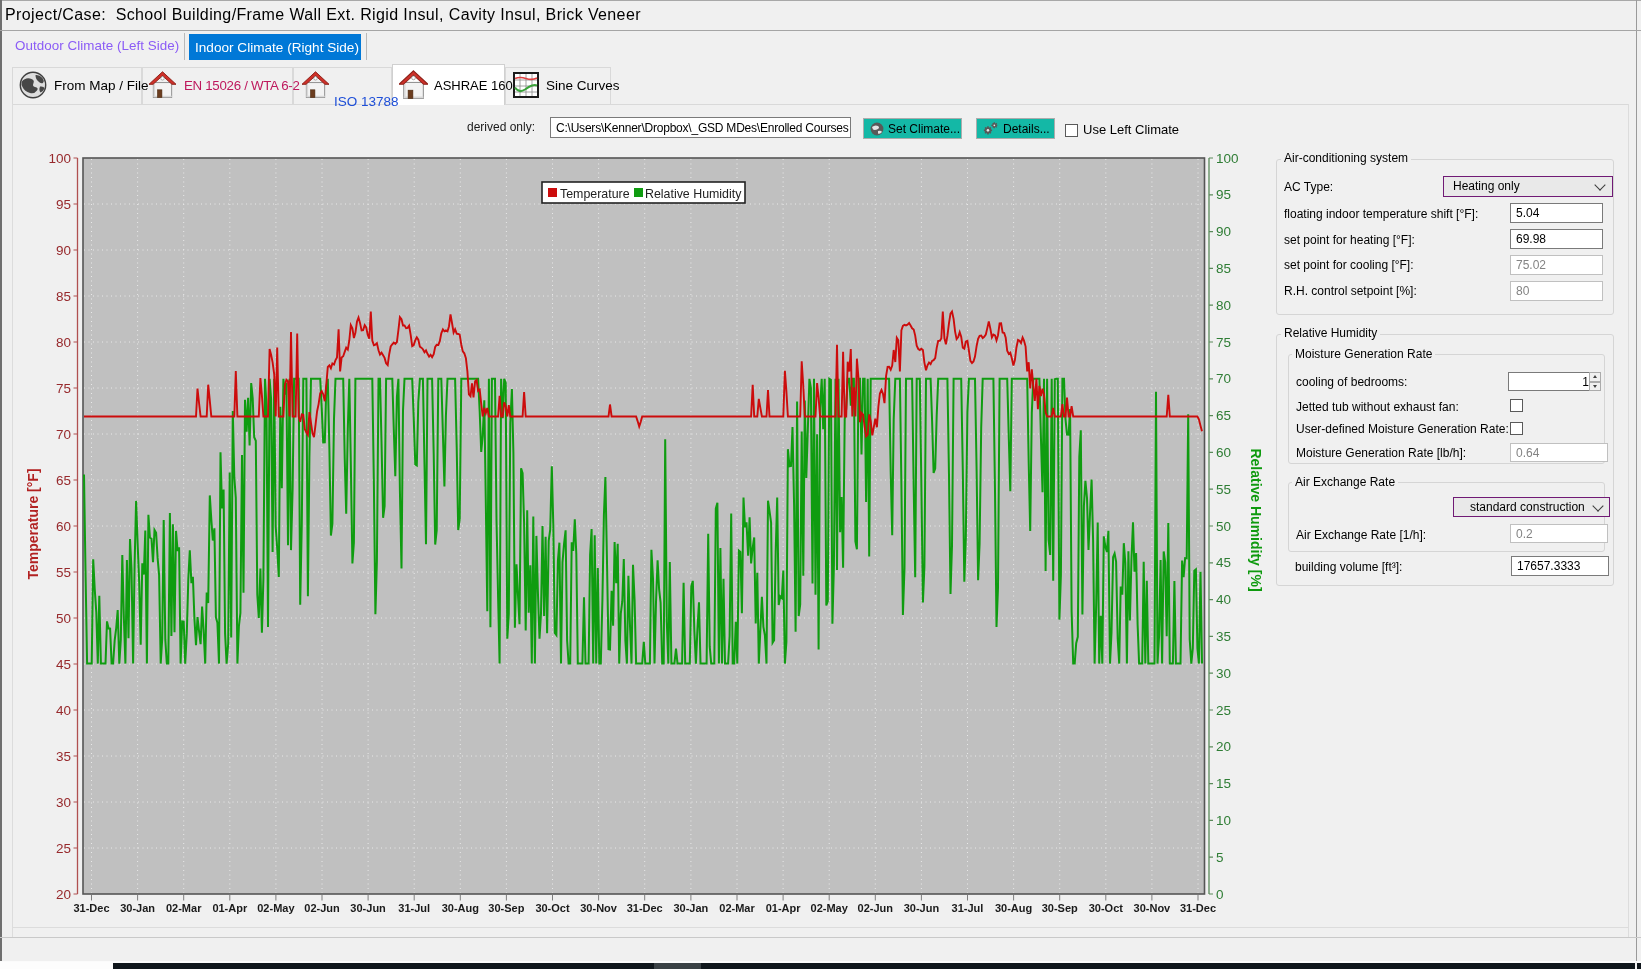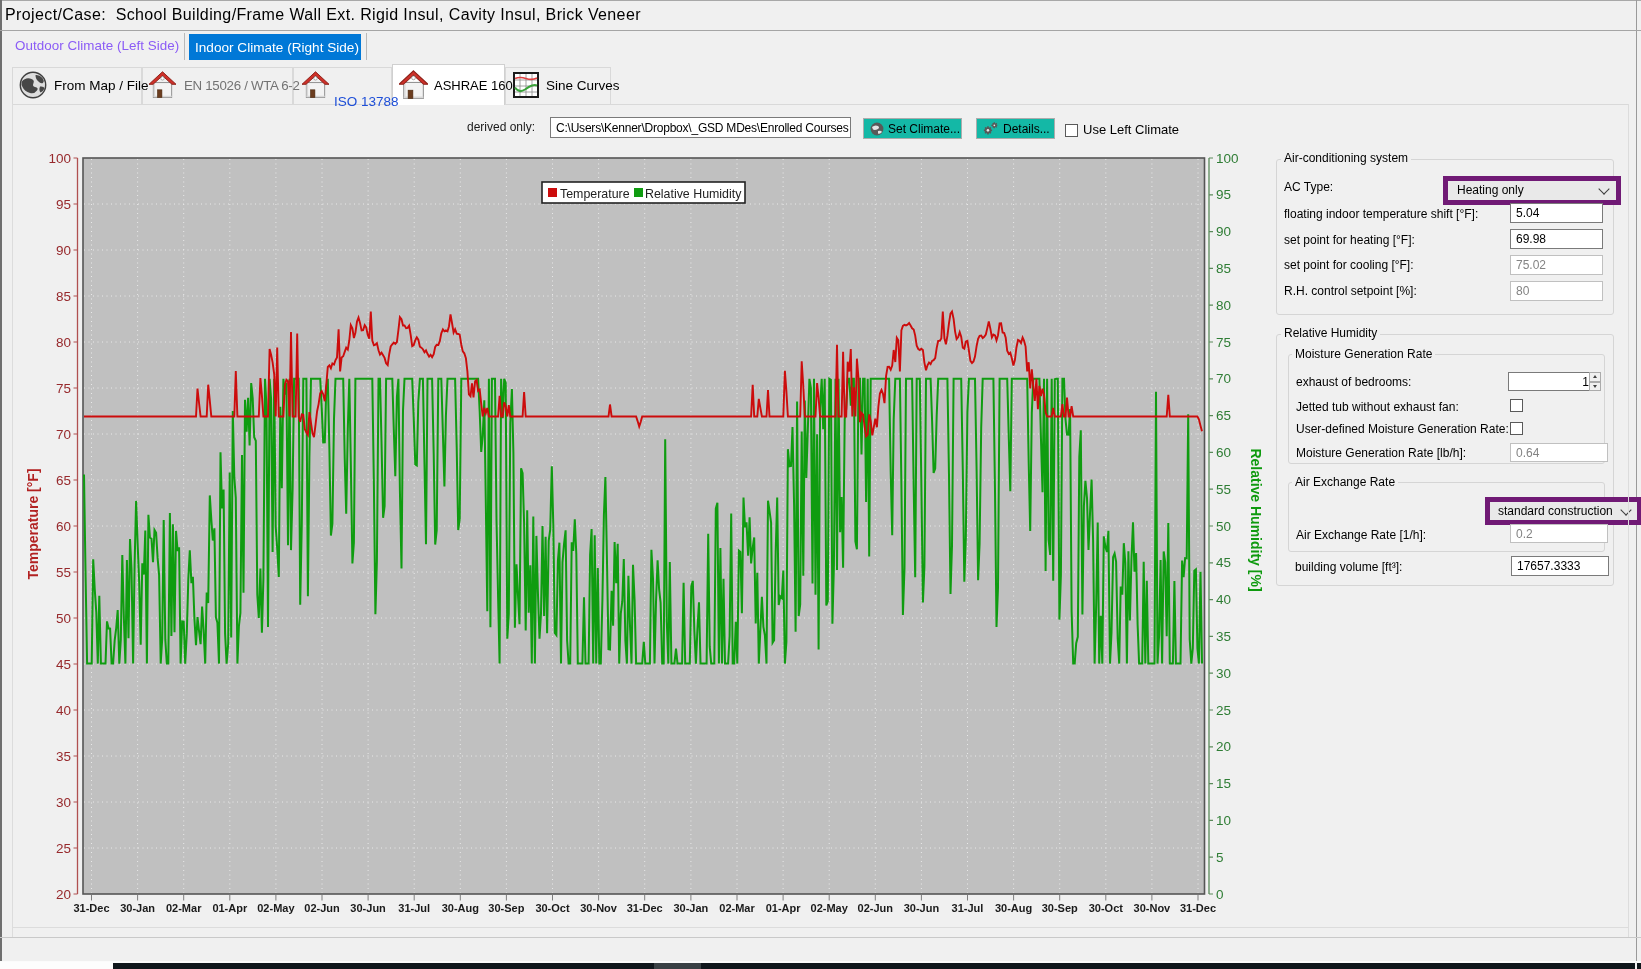--- a/index.html
+++ b/index.html
@@ -2,21 +2,21 @@
 <html><head><meta charset="utf-8">
 <style>
 html,body{margin:0;padding:0}
 body{width:1641px;height:969px;position:relative;background:#f0f0f0;font-family:"Liberation Sans",sans-serif;overflow:hidden}
 .abs{position:absolute}
 .lbl{position:absolute;font-size:12px;color:#000;white-space:nowrap}
 .inp{position:absolute;background:#fff;border:1px solid #7a7a7a;font-size:12px;color:#000;line-height:18px;padding:0 0 0 5px;white-space:nowrap;overflow:hidden}
 .inp.dis{border-color:#c0c0c0;color:#838383}
 .grp{position:absolute;border:1px solid #d5d5d5;border-radius:3px}
 .glb{position:absolute;font-size:12px;color:#000;background:#f0f0f0;padding:0 3px;white-space:nowrap}
-.cmb{position:absolute;background:#e9e9e9;border:5px solid #701a75;font-size:12px;color:#000}
+.cmb{position:absolute;background:#e9e9e9;border:1px solid #701a75;font-size:12px;color:#000}
 .chk{position:absolute;background:#fff;border:1px solid #595959;width:11px;height:11px}
 .chev{position:absolute;width:7px;height:7px;border-right:1.6px solid #3c3c3c;border-bottom:1.6px solid #3c3c3c;transform:rotate(45deg)}
 .btn{position:absolute;background:#14b8a6;border:1px solid #acacac;font-size:12.5px;color:#000}
 .btn span{white-space:nowrap}
 </style></head>
 <body>
 <svg width="1641" height="969" viewBox="0 0 1641 969" xmlns="http://www.w3.org/2000/svg" style="position:absolute;left:0;top:0">
 <rect x="83.0" y="158.0" width="1121.5" height="736.0" fill="#c0c0c0" stroke="#555555" stroke-width="1.6"></rect>
 <path d="M84.0 848.0H1203.5 M84.0 802.0H1203.5 M84.0 756.0H1203.5 M84.0 710.0H1203.5 M84.0 664.0H1203.5 M84.0 618.0H1203.5 M84.0 572.0H1203.5 M84.0 526.0H1203.5 M84.0 480.0H1203.5 M84.0 434.0H1203.5 M84.0 388.0H1203.5 M84.0 342.0H1203.5 M84.0 296.0H1203.5 M84.0 250.0H1203.5 M84.0 204.0H1203.5 M91.5 159.0V893.0 M137.6 159.0V893.0 M183.7 159.0V893.0 M229.8 159.0V893.0 M275.9 159.0V893.0 M322.0 159.0V893.0 M368.1 159.0V893.0 M414.2 159.0V893.0 M460.3 159.0V893.0 M506.4 159.0V893.0 M552.5 159.0V893.0 M598.6 159.0V893.0 M644.7 159.0V893.0 M690.9 159.0V893.0 M737.0 159.0V893.0 M783.1 159.0V893.0 M829.2 159.0V893.0 M875.3 159.0V893.0 M921.4 159.0V893.0 M967.5 159.0V893.0 M1013.6 159.0V893.0 M1059.7 159.0V893.0 M1105.8 159.0V893.0 M1151.9 159.0V893.0 M1198.0 159.0V893.0" stroke="#e9e9e9" stroke-width="1" fill="none" stroke-dasharray="1 3.5"></path>
 <polyline points="84.0,474.5 85.5,570.2 87.1,663.6 88.6,663.6 90.1,663.6 91.7,663.6 93.2,559.3 94.7,588.6 96.3,612.4 97.8,663.6 99.3,595.7 100.9,663.6 102.4,663.6 103.9,663.6 105.5,663.6 107.0,621.4 108.5,628.3 110.1,628.6 111.6,663.6 113.1,663.6 114.7,640.1 116.2,628.1 117.7,610.1 119.3,663.6 120.8,639.7 122.3,555.0 123.9,619.0 125.4,663.6 126.9,559.9 128.5,638.3 130.0,539.0 131.5,569.1 133.1,663.6 134.6,564.9 136.1,500.9 137.7,545.3 139.2,582.4 140.7,644.7 142.3,563.3 143.8,574.5 145.3,530.6 146.9,663.6 148.4,514.8 149.9,537.5 151.5,538.8 153.0,562.2 154.5,530.0 156.1,532.8 157.6,557.9 159.1,575.1 160.7,663.6 162.2,639.0 163.7,520.0 165.3,639.4 166.8,663.6 168.3,663.6 169.9,513.1 171.4,635.9 172.9,524.2 174.5,632.3 176.0,530.9 177.6,550.9 179.1,547.3 180.6,663.6 182.2,621.4 183.7,621.7 185.2,663.6 186.8,633.4 188.3,579.2 189.8,550.2 191.4,583.1 192.9,576.7 194.4,618.2 196.0,645.2 197.5,617.0 199.0,630.8 200.6,644.2 202.1,606.6 203.6,630.3 205.2,663.6 206.7,592.5 208.2,603.0 209.8,495.4 211.3,519.2 212.8,540.5 214.4,528.3 215.9,617.4 217.4,622.7 219.0,663.6 220.5,452.3 222.0,508.3 223.6,489.5 225.1,633.9 226.6,663.6 228.2,643.5 229.7,472.5 231.2,637.5 232.8,410.9 234.3,477.4 235.8,497.9 237.4,663.6 238.9,626.1 240.4,613.0 242.0,454.9 243.5,592.8 245.0,399.7 246.6,431.8 248.1,397.7 249.6,445.5 251.2,383.0 252.7,398.4 254.2,437.3 255.8,440.7 257.3,594.5 258.8,618.0 260.4,568.5 261.9,632.8 263.4,578.6 265.0,378.8 266.5,406.6 268.0,627.1 269.6,378.8 271.1,399.0 272.6,552.0 274.2,378.8 275.7,526.7 277.2,548.2 278.8,577.0 280.3,406.7 281.8,488.3 283.4,378.8 284.9,394.7 286.4,382.7 288.0,545.2 289.5,378.8 291.0,550.1 292.6,489.8 294.1,378.8 295.6,378.8 297.2,378.8 298.7,378.8 300.2,604.7 301.8,523.2 303.3,378.8 304.8,378.8 306.4,378.8 307.9,596.2 309.4,458.1 311.0,378.8 312.5,378.8 314.0,378.8 315.6,378.8 317.1,378.8 318.6,378.8 320.2,378.8 321.7,407.4 323.2,442.4 324.8,442.3 326.3,387.4 327.8,378.8 329.4,449.4 330.9,535.6 332.4,523.7 334.0,418.8 335.5,378.8 337.0,378.8 338.6,378.8 340.1,378.8 341.6,378.8 343.2,378.8 344.7,457.6 346.2,513.8 347.8,428.7 349.3,378.8 350.8,461.9 352.4,563.4 353.9,542.4 355.4,378.8 357.0,378.8 358.5,378.8 360.0,378.8 361.6,378.8 363.1,378.8 364.7,378.8 366.2,378.8 367.7,378.8 369.3,378.8 370.8,378.8 372.3,378.8 373.9,484.8 375.4,614.3 376.9,560.9 378.5,378.8 380.0,378.8 381.5,441.4 383.1,517.8 384.6,506.3 386.1,378.8 387.7,378.8 389.2,378.8 390.7,378.8 392.3,378.8 393.8,429.8 395.3,476.3 396.9,397.1 398.4,378.8 399.9,490.5 401.5,568.6 403.0,410.6 404.5,378.8 406.1,378.8 407.6,378.8 409.1,378.8 410.7,378.8 412.2,378.8 413.7,417.4 415.3,464.5 416.8,465.4 418.3,402.3 419.9,378.8 421.4,378.8 422.9,378.8 424.5,464.4 426.0,544.2 427.5,378.8 429.1,378.8 430.6,378.8 432.1,378.8 433.7,453.4 435.2,544.6 436.7,530.4 438.3,378.8 439.8,378.8 441.3,378.8 442.9,433.4 444.4,486.4 445.9,416.1 447.5,378.8 449.0,378.8 450.5,378.8 452.1,378.8 453.6,378.8 455.1,378.8 456.7,446.9 458.2,530.0 459.7,518.9 461.3,378.8 462.8,378.8 464.3,378.8 465.9,378.8 467.4,378.8 468.9,378.8 470.5,378.8 472.0,378.8 473.5,378.8 475.1,378.8 476.6,378.8 478.1,378.8 479.7,411.7 481.2,452.0 482.7,436.0 484.3,400.3 485.8,502.0 487.3,611.3 488.9,378.8 490.4,627.3 491.9,378.8 493.5,378.8 495.0,378.8 496.5,520.1 498.1,597.2 499.6,663.6 501.1,378.8 502.7,418.3 504.2,378.8 505.7,383.0 507.3,638.7 508.8,613.6 510.3,423.0 511.9,389.0 513.4,453.1 514.9,627.8 516.5,564.2 518.0,595.6 519.5,624.2 521.1,468.2 522.6,473.2 524.1,523.0 525.7,630.5 527.2,510.2 528.7,612.7 530.3,565.2 531.8,663.6 533.3,516.6 534.9,663.6 536.4,535.9 537.9,592.2 539.5,638.7 541.0,613.4 542.5,525.9 544.1,616.1 545.6,536.8 547.1,633.3 548.7,540.8 550.2,529.7 551.8,466.4 553.3,524.9 554.8,633.0 556.4,635.1 557.9,560.9 559.4,542.7 561.0,663.6 562.5,562.2 564.0,544.4 565.6,530.3 567.1,640.1 568.6,663.6 570.2,663.6 571.7,542.3 573.2,550.9 574.8,519.3 576.3,554.1 577.8,663.6 579.4,663.6 580.9,663.6 582.4,663.6 584.0,597.3 585.5,663.6 587.0,663.6 588.6,663.6 590.1,555.0 591.6,529.1 593.2,663.6 594.7,535.2 596.2,663.6 597.8,568.1 599.3,663.6 600.8,663.6 602.4,600.3 603.9,514.9 605.4,477.0 607.0,562.2 608.5,649.3 610.0,649.6 611.6,590.8 613.1,625.7 614.6,542.1 616.2,583.1 617.7,543.7 619.2,663.6 620.8,613.7 622.3,601.2 623.8,559.0 625.4,640.9 626.9,663.6 628.4,575.8 630.0,625.8 631.5,663.6 633.0,564.7 634.6,600.3 636.1,663.6 637.6,663.6 639.2,663.6 640.7,663.6 642.2,663.6 643.8,641.9 645.3,663.6 646.8,663.6 648.4,663.6 649.9,663.6 651.4,549.7 653.0,578.6 654.5,663.6 656.0,602.3 657.6,560.2 659.1,589.2 660.6,602.6 662.2,663.6 663.7,663.6 665.2,439.2 666.8,621.7 668.3,663.6 669.8,562.1 671.4,663.6 672.9,663.6 674.4,663.6 676.0,648.6 677.5,663.6 679.0,663.6 680.6,663.6 682.1,663.6 683.6,582.8 685.2,663.6 686.7,663.6 688.2,663.6 689.8,663.6 691.3,586.5 692.8,580.9 694.4,632.0 695.9,663.6 697.4,629.9 699.0,602.3 700.5,663.6 702.0,663.6 703.6,663.6 705.1,663.6 706.6,663.6 708.2,533.8 709.7,646.4 711.2,663.6 712.8,663.6 714.3,663.6 715.8,508.6 717.4,502.7 718.9,663.6 720.4,547.9 722.0,663.6 723.5,578.8 725.0,663.6 726.6,663.6 728.1,663.6 729.6,636.0 731.2,513.4 732.7,663.6 734.2,663.6 735.8,621.7 737.3,663.6 738.9,550.6 740.4,551.9 741.9,613.2 743.5,497.5 745.0,527.1 746.5,522.2 748.1,555.8 749.6,517.2 751.1,563.4 752.7,547.7 754.2,537.4 755.7,623.4 757.3,572.8 758.8,663.6 760.3,631.2 761.9,596.9 763.4,627.0 764.9,635.2 766.5,663.6 768.0,500.7 769.5,510.8 771.1,522.7 772.6,642.7 774.1,640.2 775.7,551.4 777.2,497.6 778.7,605.1 780.3,596.4 781.8,598.1 783.3,570.6 784.9,663.6 786.4,642.0 787.9,449.2 789.5,466.2 791.0,465.9 792.5,427.1 794.1,505.8 795.6,631.8 797.1,401.6 798.7,616.0 800.2,604.5 801.7,431.4 803.3,575.7 804.8,400.4 806.3,478.0 807.9,426.8 809.4,378.8 810.9,388.2 812.5,583.5 814.0,378.8 815.5,594.7 817.1,434.3 818.6,649.5 820.1,408.0 821.7,378.8 823.2,429.1 824.7,378.8 826.3,605.5 827.8,601.2 829.3,378.8 830.9,379.9 832.4,623.7 833.9,566.2 835.5,378.8 837.0,570.1 838.5,378.8 840.1,532.3 841.6,497.1 843.1,567.8 844.7,419.3 846.2,409.0 847.7,378.8 849.3,378.8 850.8,405.6 852.3,378.8 853.9,378.8 855.4,541.4 856.9,549.3 858.5,378.8 860.0,378.8 861.5,454.5 863.1,378.8 864.6,378.8 866.1,502.1 867.7,378.8 869.2,556.6 870.7,378.8 872.3,378.8 873.8,378.8 875.3,378.8 876.9,378.8 878.4,378.8 879.9,378.8 881.5,378.8 883.0,378.8 884.5,378.8 886.1,378.8 887.6,378.8 889.1,378.8 890.7,471.9 892.2,535.2 893.7,419.4 895.3,378.8 896.8,378.8 898.3,378.8 899.9,378.8 901.4,485.1 902.9,615.0 904.5,568.1 906.0,378.8 907.5,378.8 909.1,378.8 910.6,378.8 912.1,378.8 913.7,487.6 915.2,577.2 916.7,378.8 918.3,378.8 919.8,378.8 921.3,479.4 922.9,602.4 924.4,567.0 926.0,378.8 927.5,378.8 929.0,378.8 930.6,378.8 932.1,421.2 933.6,473.0 935.2,468.6 936.7,415.5 938.2,378.8 939.8,378.8 941.3,378.8 942.8,378.8 944.4,378.8 945.9,378.8 947.4,378.8 949.0,475.6 950.5,594.0 952.0,545.6 953.6,378.8 955.1,378.8 956.6,378.8 958.2,378.8 959.7,378.8 961.2,378.8 962.8,470.1 964.3,581.7 965.8,538.0 967.4,412.0 968.9,378.8 970.4,378.8 972.0,378.8 973.5,378.8 975.0,378.8 976.6,469.4 978.1,580.2 979.6,543.4 981.2,427.4 982.7,378.8 984.2,378.8 985.8,378.8 987.3,378.8 988.8,378.8 990.4,378.8 991.9,378.8 993.4,378.8 995.0,490.4 996.5,626.9 998.0,587.7 999.6,378.8 1001.1,378.8 1002.6,378.8 1004.2,378.8 1005.7,378.8 1007.2,378.8 1008.8,437.9 1010.3,491.2 1011.8,378.8 1013.4,378.8 1014.9,378.8 1016.4,378.8 1018.0,378.8 1019.5,378.8 1021.0,378.8 1022.6,378.8 1024.1,378.8 1025.6,378.8 1027.2,378.8 1028.7,462.9 1030.2,531.1 1031.8,412.6 1033.3,378.8 1034.8,378.8 1036.4,378.8 1037.9,378.8 1039.4,378.8 1041.0,440.1 1042.5,492.2 1044.0,378.8 1045.6,571.1 1047.1,378.8 1048.6,539.7 1050.2,555.0 1051.7,378.8 1053.2,580.8 1054.8,379.3 1056.3,378.8 1057.8,378.8 1059.4,619.6 1060.9,575.3 1062.4,378.8 1064.0,378.8 1065.5,419.1 1067.0,434.5 1068.6,434.7 1070.1,409.1 1071.6,611.0 1073.2,663.6 1074.7,663.6 1076.2,643.2 1077.8,636.8 1079.3,457.1 1080.8,430.3 1082.4,614.4 1083.9,505.9 1085.4,480.8 1087.0,498.0 1088.5,549.9 1090.0,513.7 1091.6,479.5 1093.1,540.6 1094.6,663.6 1096.2,604.3 1097.7,522.4 1099.2,663.6 1100.8,615.7 1102.3,663.6 1103.8,536.3 1105.4,546.9 1106.9,552.0 1108.4,530.8 1110.0,663.6 1111.5,632.7 1113.1,557.2 1114.6,553.6 1116.1,561.6 1117.7,638.8 1119.2,663.6 1120.7,586.5 1122.3,594.6 1123.8,543.2 1125.3,562.8 1126.9,663.6 1128.4,551.2 1129.9,620.4 1131.5,557.8 1133.0,522.3 1134.5,571.6 1136.1,553.0 1137.6,624.3 1139.1,663.6 1140.7,663.6 1142.2,663.6 1143.7,561.7 1145.3,663.6 1146.8,580.7 1148.3,663.6 1149.9,663.6 1151.4,663.6 1152.9,663.6 1154.5,663.6 1156.0,391.8 1157.5,663.6 1159.1,635.6 1160.6,560.1 1162.1,663.6 1163.7,551.5 1165.2,562.4 1166.7,636.2 1168.3,523.1 1169.8,663.6 1171.3,663.6 1172.9,663.6 1174.4,581.0 1175.9,663.6 1177.5,663.6 1179.0,663.6 1180.5,663.6 1182.1,560.6 1183.6,577.1 1185.1,558.1 1186.7,558.4 1188.2,414.2 1189.7,639.3 1191.3,663.6 1192.8,648.4 1194.3,570.8 1195.9,569.4 1197.4,648.1 1198.9,663.6 1200.5,571.7 1202.0,663.6" fill="none" stroke="#0f9c10" stroke-width="2"></polyline>
@@ -126,21 +126,21 @@
 </svg>
 <div class="abs" style="left:54px;top:78px;font-size:13.5px;color:#000;white-space:nowrap">From Map / File</div>
 
 <svg class="abs" style="left:149px;top:71px" width="27" height="27" viewBox="0 0 28 28">
  <rect x="4.5" y="12" width="19" height="15.5" fill="#f3f3f3" stroke="#8f8f8f" stroke-width="1"></rect>
  <path d="M5.5 13 v14 M4.5 26.5 h19" fill="none" stroke="#d9d9d9" stroke-width="1.6"></path>
  <polygon points="14,0.8 28,13.8 23.8,13.8 14,4.9 4.2,13.8 0,13.8" fill="#ce312a" stroke="#8c2018" stroke-width="1"></polygon>
  <rect x="8.8" y="19.5" width="4.6" height="8" fill="#6b3d1f" stroke="#4a290f" stroke-width="0.6"></rect>
  <circle cx="14" cy="7.6" r="1.8" fill="#fff" stroke="#888" stroke-width="0.7"></circle>
 </svg>
-<div class="abs" style="left:184px;top:78px;font-size:13.3px;color:#737373;white-space:nowrap;letter-spacing:-0.3px">EN 15026 / WTA 6-2</div>
+<div class="abs" style="left:184px;top:78px;font-size:13.3px;color:#be185d;white-space:nowrap;letter-spacing:-0.3px">EN 15026 / WTA 6-2</div>
 
 <svg class="abs" style="left:302px;top:71px" width="27" height="27" viewBox="0 0 28 28">
  <rect x="4.5" y="12" width="19" height="15.5" fill="#f3f3f3" stroke="#8f8f8f" stroke-width="1"></rect>
  <path d="M5.5 13 v14 M4.5 26.5 h19" fill="none" stroke="#d9d9d9" stroke-width="1.6"></path>
  <polygon points="14,0.8 28,13.8 23.8,13.8 14,4.9 4.2,13.8 0,13.8" fill="#ce312a" stroke="#8c2018" stroke-width="1"></polygon>
  <rect x="8.8" y="19.5" width="4.6" height="8" fill="#6b3d1f" stroke="#4a290f" stroke-width="0.6"></rect>
  <circle cx="14" cy="7.6" r="1.8" fill="#fff" stroke="#888" stroke-width="0.7"></circle>
 </svg>
 <div class="abs" style="left:334px;top:94px;font-size:13.5px;color:#1d4ed8;white-space:nowrap">ISO 13788</div>
 
@@ -199,36 +199,36 @@
 <div class="lbl" style="left:1284px;top:258px">set point for cooling [°F]:</div>
 <div class="inp dis" style="left:1510px;top:255px;width:86px;height:18px">75.02</div>
 <div class="lbl" style="left:1284px;top:284px">R.H. control setpoint [%]:</div>
 <div class="inp dis" style="left:1510px;top:281px;width:86px;height:18px">80</div>
 
 <div class="grp" style="left:1276px;top:334px;width:336px;height:250px"></div>
 <div class="glb" style="left:1281px;top:326px">Relative Humidity</div>
 
 <div class="grp" style="left:1288px;top:354px;width:315px;height:108px"></div>
 <div class="glb" style="left:1292px;top:347px">Moisture Generation Rate</div>
-<div class="lbl" style="left:1296px;top:375px">exhaust of bedrooms:</div>
+<div class="lbl" style="left:1296px;top:375px">cooling of bedrooms:</div>
 <div class="inp" style="left:1508px;top:372px;width:80px;height:17px;text-align:right;padding:0 4px 0 0">1</div>
 <div class="abs" style="left:1589px;top:372px;width:12px;height:9.5px;background:#f0f0f0;border:1px solid #ababab;box-sizing:border-box"></div>
 <div class="abs" style="left:1589px;top:381.5px;width:12px;height:9.5px;background:#f0f0f0;border:1px solid #ababab;box-sizing:border-box"></div>
 <div class="abs" style="left:1592.5px;top:375px;width:0;height:0;border-left:2.5px solid transparent;border-right:2.5px solid transparent;border-bottom:3.5px solid #404040"></div>
 <div class="abs" style="left:1592.5px;top:384.5px;width:0;height:0;border-left:2.5px solid transparent;border-right:2.5px solid transparent;border-top:3.5px solid #404040"></div>
 <div class="lbl" style="left:1296px;top:399.5px">Jetted tub without exhaust fan:</div>
 <div class="chk" style="left:1510px;top:399px"></div>
 <div class="lbl" style="left:1296px;top:422px">User-defined Moisture Generation Rate:</div>
 <div class="chk" style="left:1510px;top:422px"></div>
 <div class="lbl" style="left:1296px;top:445.5px">Moisture Generation Rate [lb/h]:</div>
 <div class="inp dis" style="left:1510px;top:443px;width:91px;height:17px">0.64</div>
 
 <div class="grp" style="left:1288px;top:482px;width:315px;height:68px"></div>
 <div class="glb" style="left:1292px;top:475px">Air Exchange Rate</div>
-<div class="cmb" style="left:1485px;top:497px;width:139px;height:18px;line-height:18px;padding-left:8px">standard construction<div class="chev" style="right:7px;top:4px"></div></div>
+<div class="cmb" style="left:1453px;top:497px;width:139px;height:18px;line-height:18px;padding-left:16px">standard construction<div class="chev" style="right:7px;top:4px"></div></div>
 <div class="lbl" style="left:1296px;top:528px">Air Exchange Rate [1/h]:</div>
 <div class="inp dis" style="left:1510px;top:524px;width:91px;height:17px">0.2</div>
 
 <div class="lbl" style="left:1295px;top:560px">building volume [ft³]:</div>
 <div class="inp" style="left:1511px;top:556px;width:91px;height:18px">17657.3333</div>
 
 <div class="abs" style="left:12px;top:104px;width:1px;height:833px;background:#dcdcdc"></div>
 <div class="abs" style="left:1628px;top:104px;width:1px;height:833px;background:#dcdcdc"></div>
 <div class="abs" style="left:12px;top:927px;width:1617px;height:1px;background:#dcdcdc"></div>
 <div class="abs" style="left:0px;top:937px;width:1641px;height:1px;background:#c9c9c9"></div>

